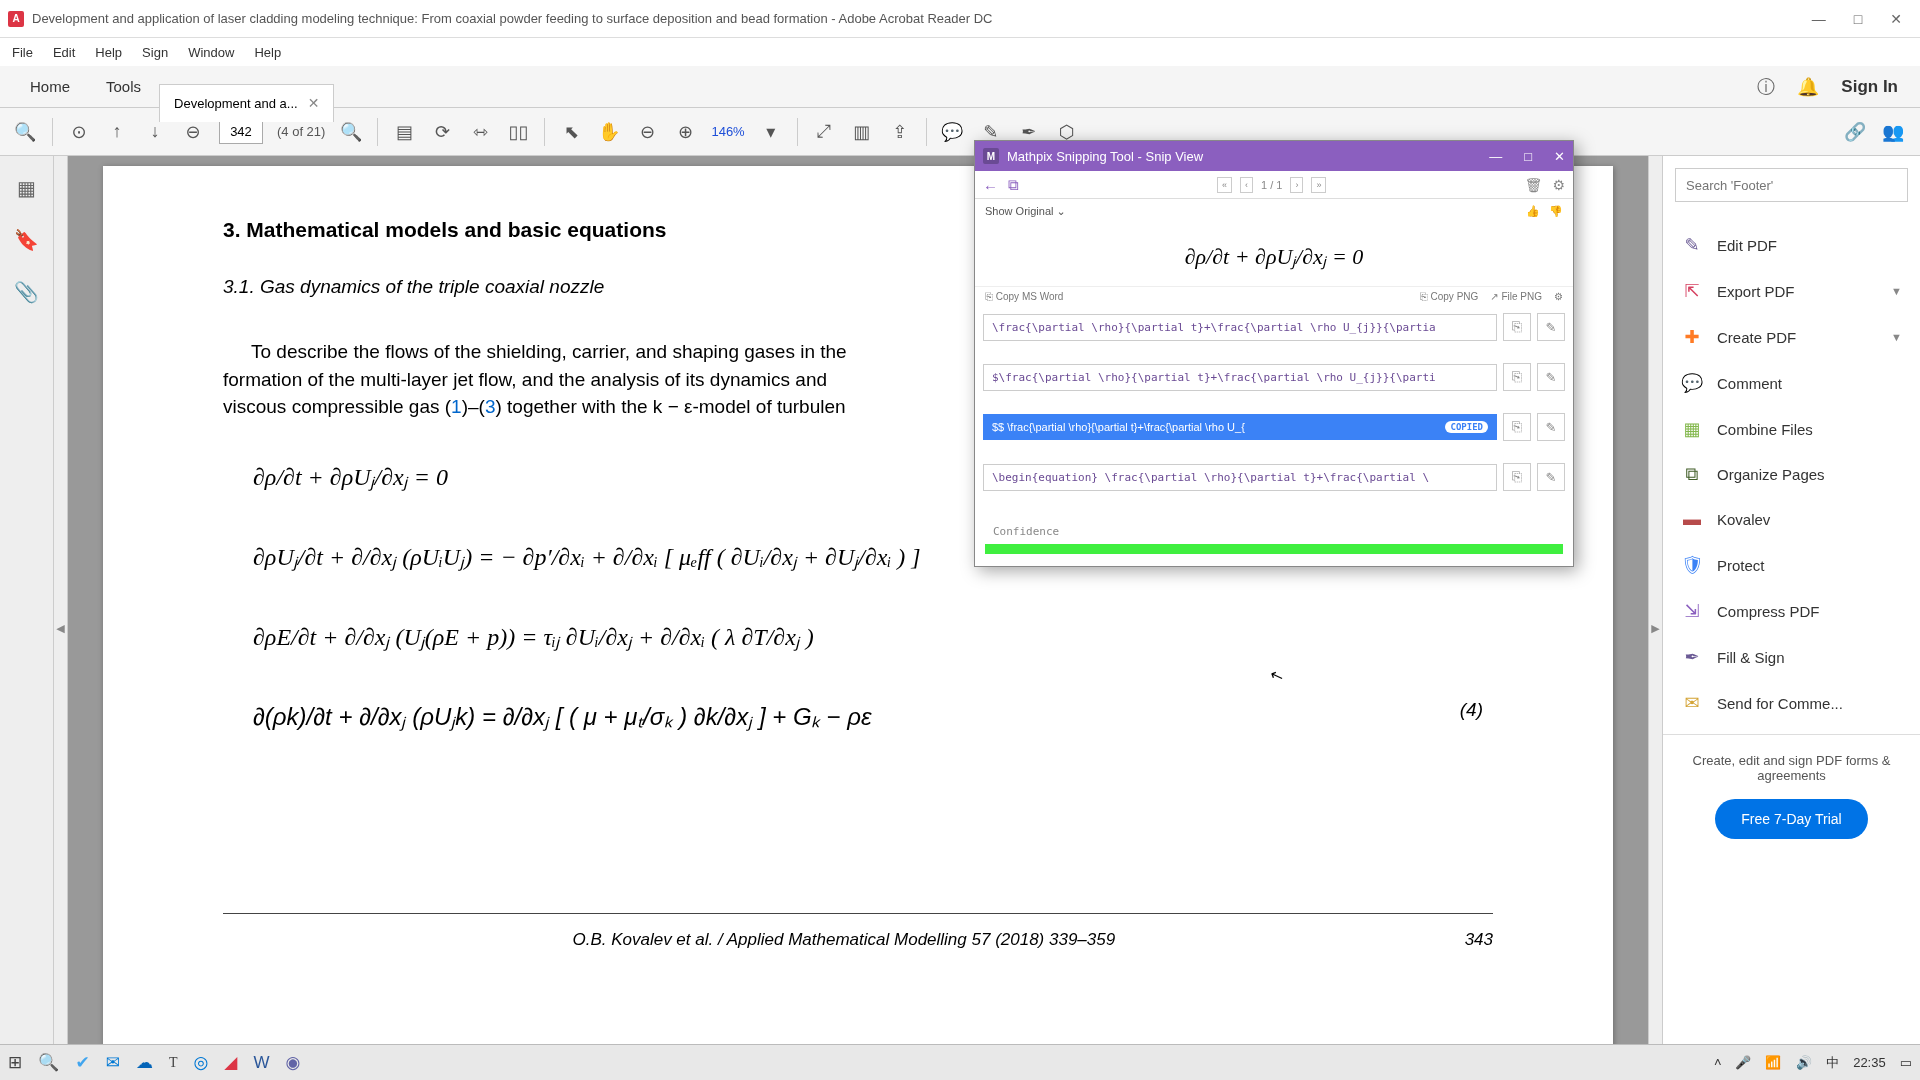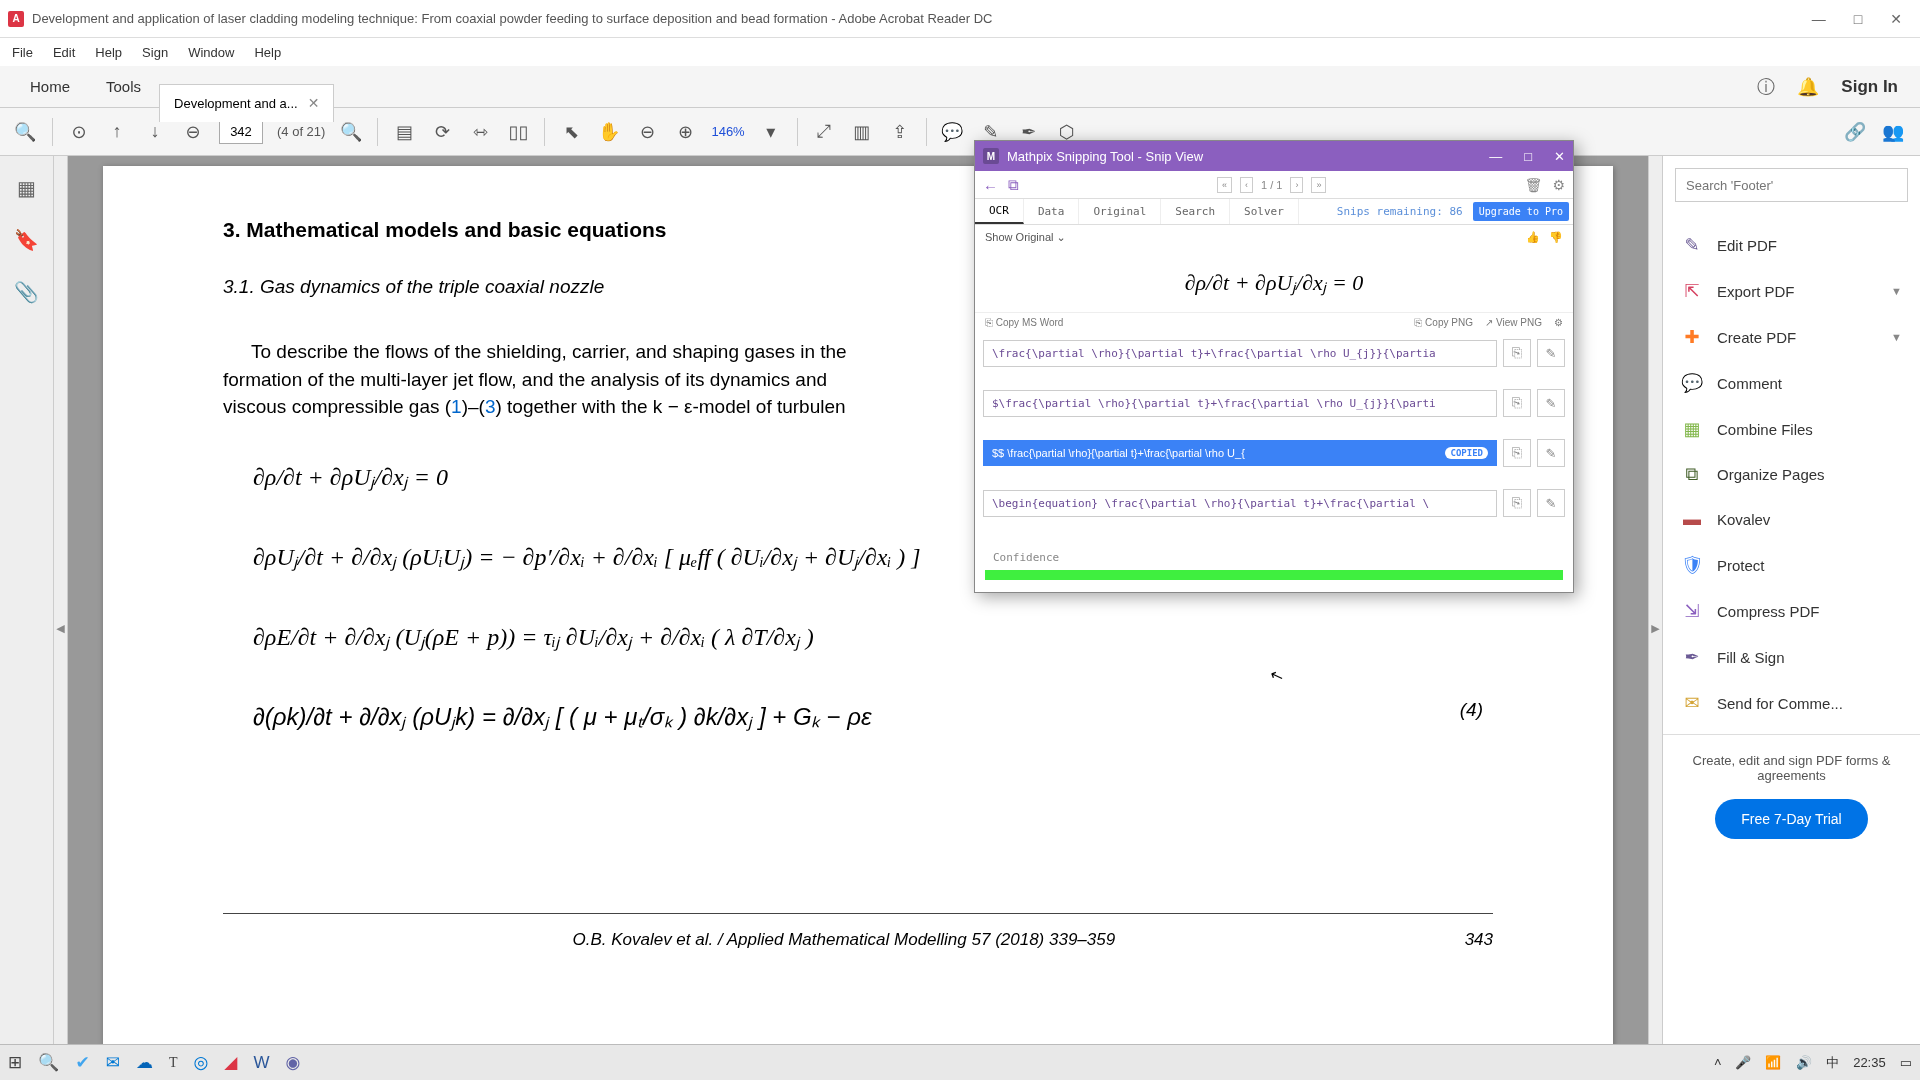--- a/index.html
+++ b/index.html
@@ -299,43 +299,33 @@
       <span class="pgbtn">‹</span>
       <span>1 / 1</span>
       <span class="pgbtn">›</span>
       <span class="pgbtn">»</span>
     </div>
     <div class="nav-right">
       <span>🗑</span>
       <span>⚙</span>
     </div>
   </div>
-  <div class="mp-tabs">
-    <div class="mp-tab active">OCR</div>
-    <div class="mp-tab">Data</div>
-    <div class="mp-tab">Original</div>
-    <div class="mp-tab">Search</div>
-    <div class="mp-tab">Solver</div>
-    <div class="mp-spacer"></div>
-    <div class="mp-snips">Snips remaining: 86</div>
-    <div class="mp-upgrade">Upgrade to Pro</div>
-  </div>
   <div class="mp-show">
     <span>Show Original ⌄</span>
     <span class="thumbs">
         <span>👍</span>
         <span>👎</span>
     </span>
   </div>
   <div class="mp-preview">∂ρ/∂t + ∂ρUⱼ/∂xⱼ = 0</div>
   <div class="mp-actions">
     <span class="ma-left">⎘ Copy MS Word</span>
     <div class="ma-right">
       <span>⎘ Copy PNG</span>
-      <span>↗ View PNG</span>
+      <span>↗ File PNG</span>
       <span>⚙</span>
     </div>
   </div>
   <div class="mp-results">
     <div class="mp-result-row">
       <div class="mp-code">\frac{\partial \rho}{\partial t}+\frac{\partial \rho U_{j}}{\partia</div>
       <div class="mp-rb">⎘</div>
       <div class="mp-rb">✎</div>
     </div>
     <div class="mp-result-row">

